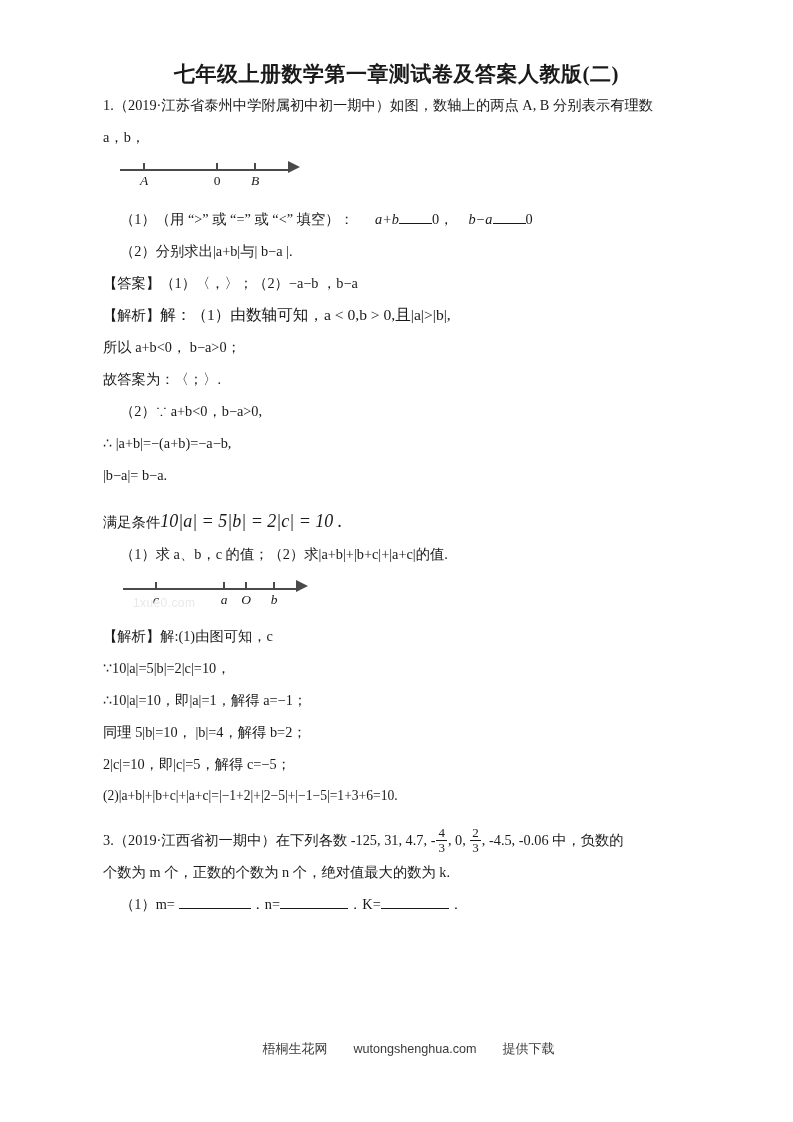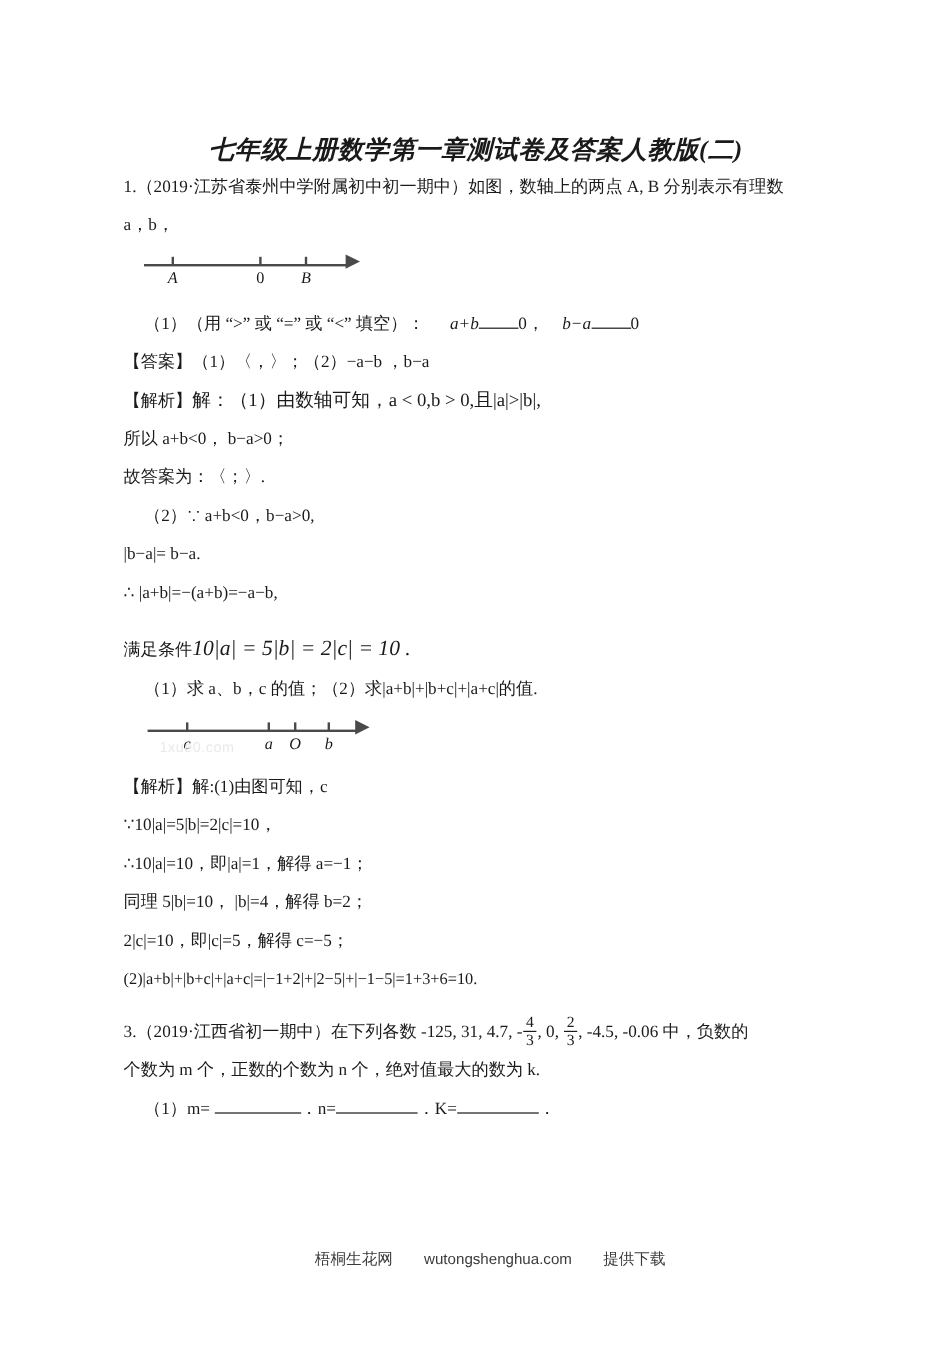--- a/index.html
+++ b/index.html
@@ -22,25 +22,24 @@
     height: 1122px;
     box-sizing: border-box;
     padding: 0 103px;
   }
   .doc-title {
     text-align: center;
     font-size: 21px;
     font-weight: bold;
     letter-spacing: 0.5px;
     margin: 0;
-    padding-top: 110px;
+    padding-top: 59px;
     padding-bottom: 0;
     line-height: 30px;
     font-family: "Liberation Serif", "DejaVu Serif", serif;
-    font-style: italic;
   }
   .para {
     font-size: 14.3px;
     line-height: 32px;
     margin: 0;
     text-align: left;
     white-space: nowrap;
     font-family: "Liberation Serif", "DejaVu Serif", serif;
   }
   .indent1 { padding-left: 17px; }
@@ -168,33 +167,34 @@
     </div>
 
     <div class="para indent1">
       <span>（1）（用 “&gt;” 或 “=” 或 “&lt;” 填空）：</span>
       <span style="display:inline-block;width:14px;"></span>
       <span class="ital-math">a+b</span><span class="blank-s blank-q1"></span><span>0，</span>
       <span style="display:inline-block;width:8px;"></span>
       <span class="ital-math">b−a</span><span class="blank-s blank-q1"></span><span>0</span>
     </div>
 
+    <div class="para indent1">（2）分别求出|a+b|与| b−a |.</div>
 
     <div class="para">
       <span>【答案】</span><span>（1）〈，〉；（2）−a−b ，b−a</span>
     </div>
 
     <div class="para">
       <span>【解析】</span><span class="bigmath">解：（1）由数轴可知，a &lt; 0,b &gt; 0,且|a|&gt;|b|,</span>
     </div>
     <div class="para">所以 a+b&lt;0，  b−a&gt;0；</div>
     <div class="para">故答案为：〈；〉.</div>
     <div class="para indent1">（2）∵ a+b&lt;0，b−a&gt;0,</div>
+    <div class="para">∴ |a+b|=−(a+b)=−a−b,</div>
     <div class="para">|b−a|= b−a.</div>
-    <div class="para">∴ |a+b|=−(a+b)=−a−b,</div>
   </div>
 
   <div style="margin-top:14px;">
     <div class="para">
       <span>满足条件</span><span class="bigmath ital-math" style="font-size:18px;">10|a| = 5|b| = 2|c| = 10 .</span>
     </div>
     <div class="para indent1">（1）求 a、b，c 的值；（2）求|a+b|+|b+c|+|a+c|的值.</div>
 
     <div class="numline-wrap" style="margin-top:6px; margin-bottom:4px;">
       <div class="numline" style="left:20px; width:195px; height:36px;">

